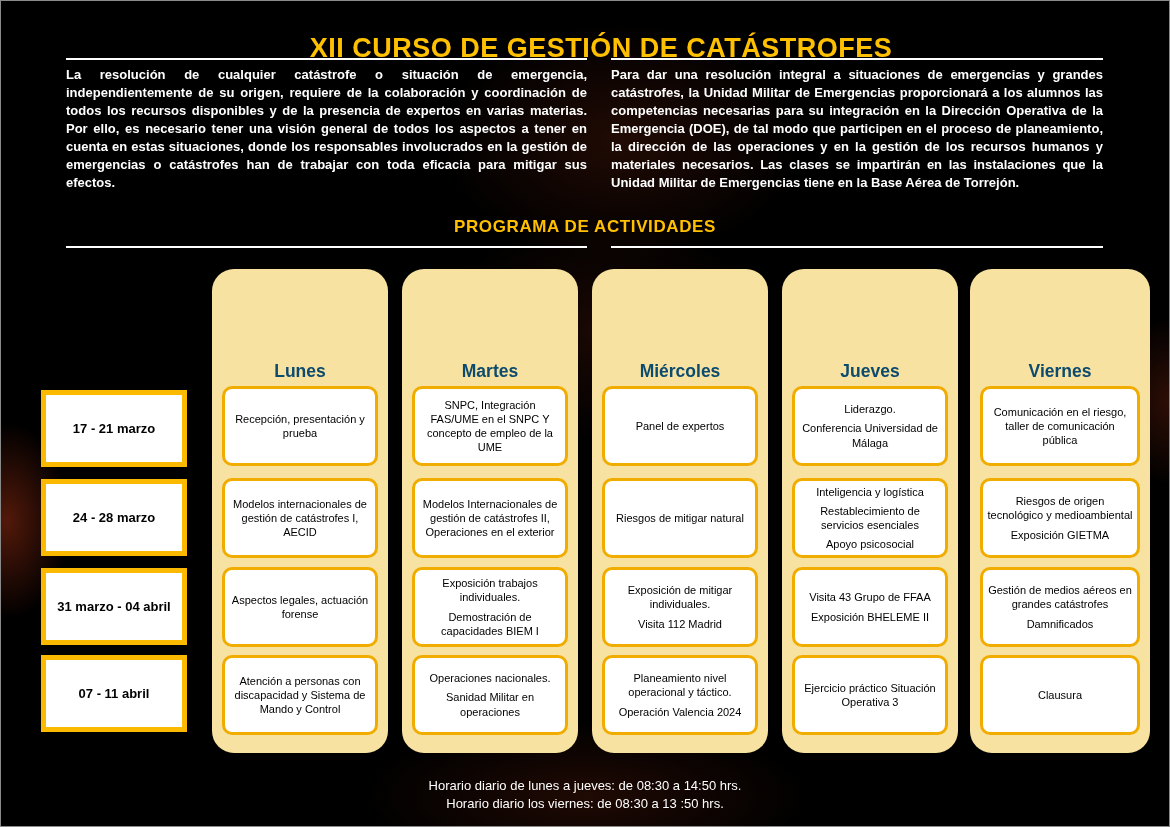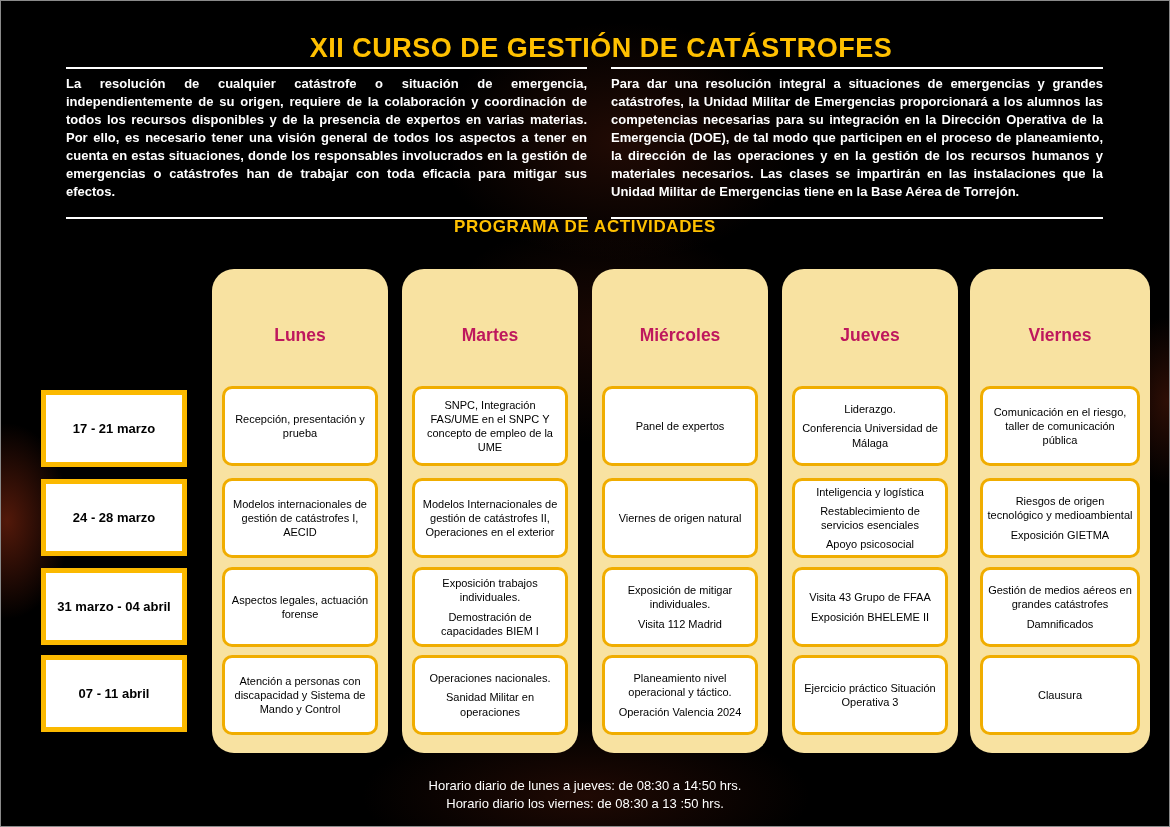--- a/index.html
+++ b/index.html
@@ -21,23 +21,23 @@
     color:#fff;
   }
   .course-title{
     position:absolute;top:16px;left:0;width:100%;
     text-align:center;
     font-size:27px;font-weight:bold;letter-spacing:0.5px;
     color:var(--accent_gold,#FFC000);
     margin:16px;
   }
   .intro{
-    position:absolute;top:66px;
-    box-sizing:border-box;
-    height:152px;
+    position:absolute;top:57px;
+    box-sizing:border-box;
+    height:190px;
     border-top:2px solid #fff;border-bottom:2px solid #fff;
     padding:6px 0 4px 0;
     font-size:13px;font-weight:bold;line-height:1.38;
     text-align:justify;
     color:#fff;
   }
   .intro p{margin:0;}
   .intro-left{left:65px;width:521px;}
   .intro-right{left:610px;width:492px;}
   .program-title{
@@ -58,23 +58,23 @@
   }
   .d0{top:389px}.d1{top:478px}.d2{top:567px}.d3{top:654px}
   
   .panel{
     position:absolute;top:268px;height:484px;width:176px;
     background:var(--panel_cream,#F8E2A1);
     border-radius:22px;
   }
   .p0{left:211px}.p1{left:401px}.p2{left:591px}.p3{left:781px}.p4{left:969px;width:180px}
   .day-label{
-    padding-top:56px;
-    text-align:center;
-    font-size:17.5px;font-weight:bold;color:#be185d;
+    padding-top:92px;
+    text-align:center;
+    font-size:17.5px;font-weight:bold;color:#0c4a6e;
   }
   .cell{
     position:absolute;left:10px;right:10px;height:80px;
     box-sizing:border-box;
     background:#fff;
     border:3px solid var(--cell_border,#F0AD00);
     border-radius:10px;
     display:flex;flex-direction:column;align-items:center;justify-content:center;
     gap:5px;
     padding:3px 4px;
@@ -145,21 +145,21 @@
           <div class="par">Operaciones nacionales.</div>
           <div class="par">Sanidad Militar en operaciones</div>
         </div>
       </div>
       <div class="panel p2">
         <div class="day-label">Miércoles</div>
         <div class="cell r0">
           <div class="par">Panel de expertos</div>
         </div>
         <div class="cell r1">
-          <div class="par">Viernes de origen natural</div>
+          <div class="par">Riesgos de mitigar natural</div>
         </div>
         <div class="cell r2">
           <div class="par">Exposición de mitigar individuales.</div>
           <div class="par">Visita 112 Madrid</div>
         </div>
         <div class="cell r3">
           <div class="par">Planeamiento nivel operacional  y táctico.</div>
           <div class="par">Operación Valencia 2024</div>
         </div>
       </div>

